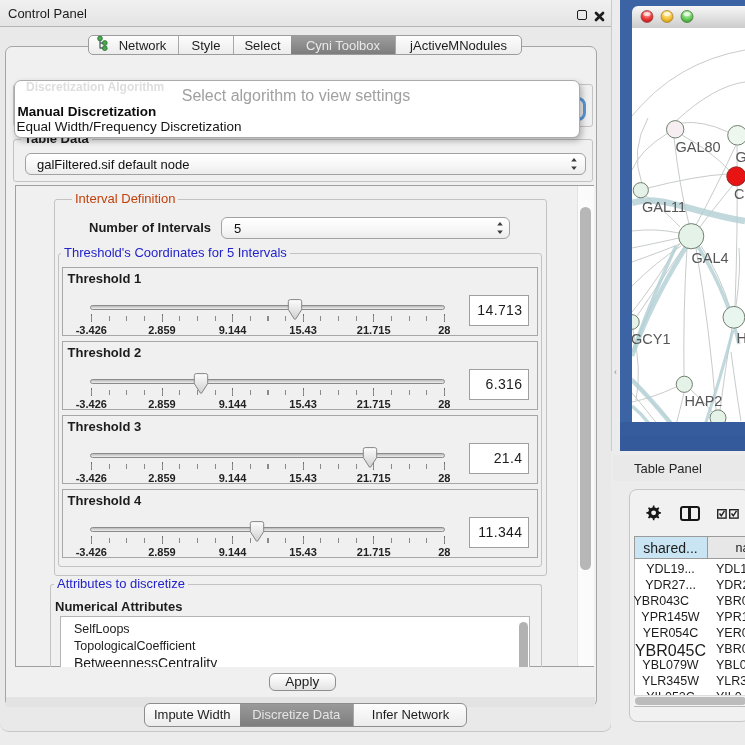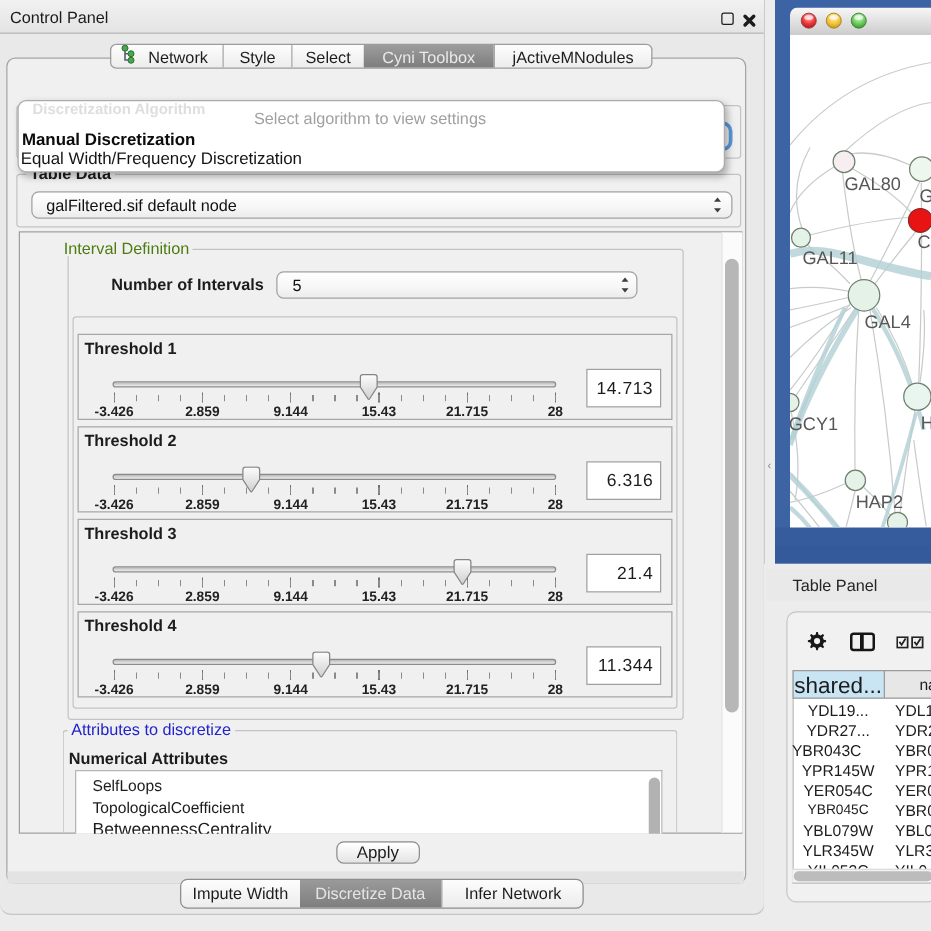--- a/index.html
+++ b/index.html
@@ -56,53 +56,54 @@
 <div class="abs" style="left:290px;top:96.5px;width:296px;height:24px;border-radius:8px;
   background:#ececec;border:3px solid #5b97d7;box-sizing:border-box"></div>
 <svg class="abs" style="left:569px;top:102px" width="8" height="13" viewBox="0 0 8 13">
  <path d="M4 1 L6.6 4.2 L1.4 4.2 Z" fill="#666"></path>
       <path d="M4 12 L6.6 8.8 L1.4 8.8 Z" fill="#666"></path>
     </svg>
 
 <div class="abs" style="left:14px;top:80px;width:564px;height:56px;background:#fff;
   border:1px solid #ababab;border-radius:7px;box-shadow:2px 3px 6px rgba(0,0,0,0.28);z-index:40"></div>
 <div class="abs b" style="left:26px;top:79.5px;font-size:12px;color:#dedede;z-index:41">Discretization Algorithm</div>
-<div class="abs" style="left:14px;top:87px;width:564px;text-align:center;font-size:13px;color:#a0a0a0;z-index:41">Select algorithm to view settings</div>
+<div class="abs" style="left:14px;top:87px;width:564px;text-align:center;font-size:16px;color:#a0a0a0;z-index:41">Select algorithm to view settings</div>
 <div class="abs b" style="left:17.5px;top:103.5px;font-size:13.5px;color:#0c0c0c;z-index:41">Manual Discretization</div>
 <div class="abs" style="left:16.5px;top:118.5px;font-size:13.5px;color:#141414;z-index:41">Equal Width/Frequency Discretization</div>
 
 <div class="gbox" style="left:13px;top:138.5px;width:579.5px;height:43px"></div>
 <div class="abs chip b" style="left:21px;top:132.5px">Table Data</div>
 <div class="combo" style="left:25px;top:153px;width:561px;height:22px">
  <span class="txt" style="line-height:21px">galFiltered.sif default node</span>
     </div>
 <svg class="abs" style="left:570px;top:157px" width="8" height="14" viewBox="0 0 8 14">
  <path d="M4 1 L6.8 4.4 L1.2 4.4 Z" fill="#3c3c3c"></path>
       <path d="M4 13 L6.8 9.6 L1.2 9.6 Z" fill="#3c3c3c"></path>
     </svg>
 
 <div class="abs" style="left:14.5px;top:185px;width:579px;height:481.5px;background:#f0f0f0;
   border:1px solid #a0a0a0;box-sizing:border-box"></div>
 
 <div class="abs" style="left:577px;top:186px;width:16px;height:479.5px;background:#fbfbfb;border-left:1px solid #e2e2e2"></div>
 <div class="abs" style="left:579.5px;top:207px;width:11px;height:363px;background:#b7b7b7;border-radius:5.5px"></div>
 
 <div class="gbox" style="left:53.5px;top:198.5px;width:493px;height:377px"></div>
-<div class="abs chip" style="left:48px;top:192.5px;color:#4d7c0f">Interval Definition</div>
+<div class="abs chip" style="left:72px;top:192.5px;color:#c2410c">Interval Definition</div>
 
 <div class="abs b" style="left:89px;top:220px;font-size:13px">Number of Intervals</div>
 <div class="combo" style="left:221px;top:216.5px;width:289px;height:22px">
  <span class="txt" style="left:12px;line-height:21px">5</span>
     </div>
 <svg class="abs" style="left:496px;top:220.5px" width="8" height="14" viewBox="0 0 8 14">
  <path d="M4 1 L6.8 4.4 L1.2 4.4 Z" fill="#3c3c3c"></path>
       <path d="M4 13 L6.8 9.6 L1.2 9.6 Z" fill="#3c3c3c"></path>
     </svg>
 
 <div class="gbox" style="left:58px;top:253px;width:484px;height:313.5px"></div>
+<div class="abs chip" style="left:61px;top:247px;color:#2323cb">Threshold's Coordinates for 5 Intervals</div>
 
 <div id="thresholds">
       <div class="tbx" style="left:62px;top:266.8px;width:475.5px;height:68.8px"></div>
       <div class="abs b" style="left:67.5px;top:271.3px;font-size:13px">Threshold 1</div>
       <div class="abs" style="left:90.3px;top:304.8px;width:355px;height:5px;border-radius:3px;border:1px solid #8b8b8b;background:linear-gradient(#b9b9b9,#efefef);box-sizing:border-box"></div>
       <div class="abs" style="left:91.3px;top:314.3px;width:354px;height:8px;background:repeating-linear-gradient(90deg,#6f6f6f 0 1px,transparent 1px 70.6px)"></div>
       <div class="abs" style="left:91.3px;top:316.3px;width:354px;height:4.5px;background:repeating-linear-gradient(90deg,#8a8a8a 0 1px,transparent 1px 17.65px)"></div>
       <span class="lbl" style="left:91.3px;top:324.3px">-3.426</span>
       <span class="lbl" style="left:161.89999999999998px;top:324.3px">2.859</span>
       <span class="lbl" style="left:232.5px;top:324.3px">9.144</span>
@@ -321,34 +322,34 @@
 <div class="abs" style="left:679.5px;top:505.5px;width:20px;height:15.5px;border:2.6px solid #151515;border-radius:3px;box-sizing:border-box"></div>
 <div class="abs" style="left:688.2px;top:507px;width:2.6px;height:12.5px;background:#151515"></div>
 <svg class="abs" style="left:716.5px;top:508.5px" width="25" height="10" viewBox="0 0 25 10">
  <rect x="0.7" y="0.7" width="8.4" height="8.4" fill="none" stroke="#222" stroke-width="1.4"></rect>
  <path d="M2.5 4.5 L4.3 6.8 L7.5 1.8" stroke="#222" stroke-width="1.4" fill="none"></path>
  <rect x="12.7" y="0.7" width="8.4" height="8.4" fill="none" stroke="#222" stroke-width="1.4"></rect>
  <path d="M14.5 4.5 L16.3 6.8 L19.5 1.8" stroke="#222" stroke-width="1.4" fill="none"></path>
 </svg>
 
 <div class="abs" style="left:633.5px;top:535.5px;width:112px;height:171px;background:#fff;border-left:1px solid #b9b9b9"></div>
-<div class="abs" style="left:633.5px;top:535.5px;width:74px;height:23px;background:#c9e4f2;border:1px solid #9b9b9b;box-sizing:border-box;text-align:center;font-size:18px;line-height:22px">shared...</div>
+<div class="abs" style="left:633.5px;top:535.5px;width:74px;height:23px;background:#c9e4f2;border:1px solid #9b9b9b;box-sizing:border-box;text-align:center;font-size:14px;line-height:22px">shared...</div>
 <div class="abs" style="left:707.5px;top:535.5px;width:42px;height:23px;background:#e7e7e7;border:1px solid #9b9b9b;border-left:none;box-sizing:border-box;font-size:12.5px;line-height:22px;padding-left:28px">na</div>
 <div id="tablerows">
       <div class="abs" style="left:633.5px;top:562px;width:74px;text-align:center;font-size:12.5px">YDL19...</div>
       <div class="abs" style="left:716px;top:562px;font-size:12.5px">YDL1</div>
       <div class="abs" style="left:633.5px;top:578px;width:74px;text-align:center;font-size:12.5px">YDR27...</div>
       <div class="abs" style="left:716px;top:578px;font-size:12.5px">YDR2</div>
       <div class="abs" style="left:633.5px;top:594px;width:74px;text-align:left;font-size:12.5px">YBR043C</div>
       <div class="abs" style="left:716px;top:594px;font-size:12.5px">YBR0</div>
       <div class="abs" style="left:633.5px;top:610px;width:74px;text-align:center;font-size:12.5px">YPR145W</div>
       <div class="abs" style="left:716px;top:610px;font-size:12.5px">YPR1</div>
       <div class="abs" style="left:633.5px;top:626px;width:74px;text-align:center;font-size:12.5px">YER054C</div>
       <div class="abs" style="left:716px;top:626px;font-size:12.5px">YER0</div>
-      <div class="abs" style="left:633.5px;top:642px;width:74px;text-align:center;font-size:11px">YBR045C</div>
+      <div class="abs" style="left:633.5px;top:642px;width:74px;text-align:center;font-size:16px">YBR045C</div>
       <div class="abs" style="left:716px;top:642px;font-size:12.5px">YBR0</div>
       <div class="abs" style="left:633.5px;top:658px;width:74px;text-align:center;font-size:12.5px">YBL079W</div>
       <div class="abs" style="left:716px;top:658px;font-size:12.5px">YBL0</div>
       <div class="abs" style="left:633.5px;top:674px;width:74px;text-align:center;font-size:12.5px">YLR345W</div>
       <div class="abs" style="left:716px;top:674px;font-size:12.5px">YLR3</div>
       <div class="abs" style="left:633.5px;top:690px;width:74px;text-align:center;font-size:12.5px">YIL052C</div>
       <div class="abs" style="left:716px;top:690px;font-size:12.5px">YIL0</div>
     </div>
 
 <div class="abs" style="left:633.5px;top:695px;width:112px;height:11px;background:#f3f3f3;border-top:1px solid #dcdcdc"></div>

